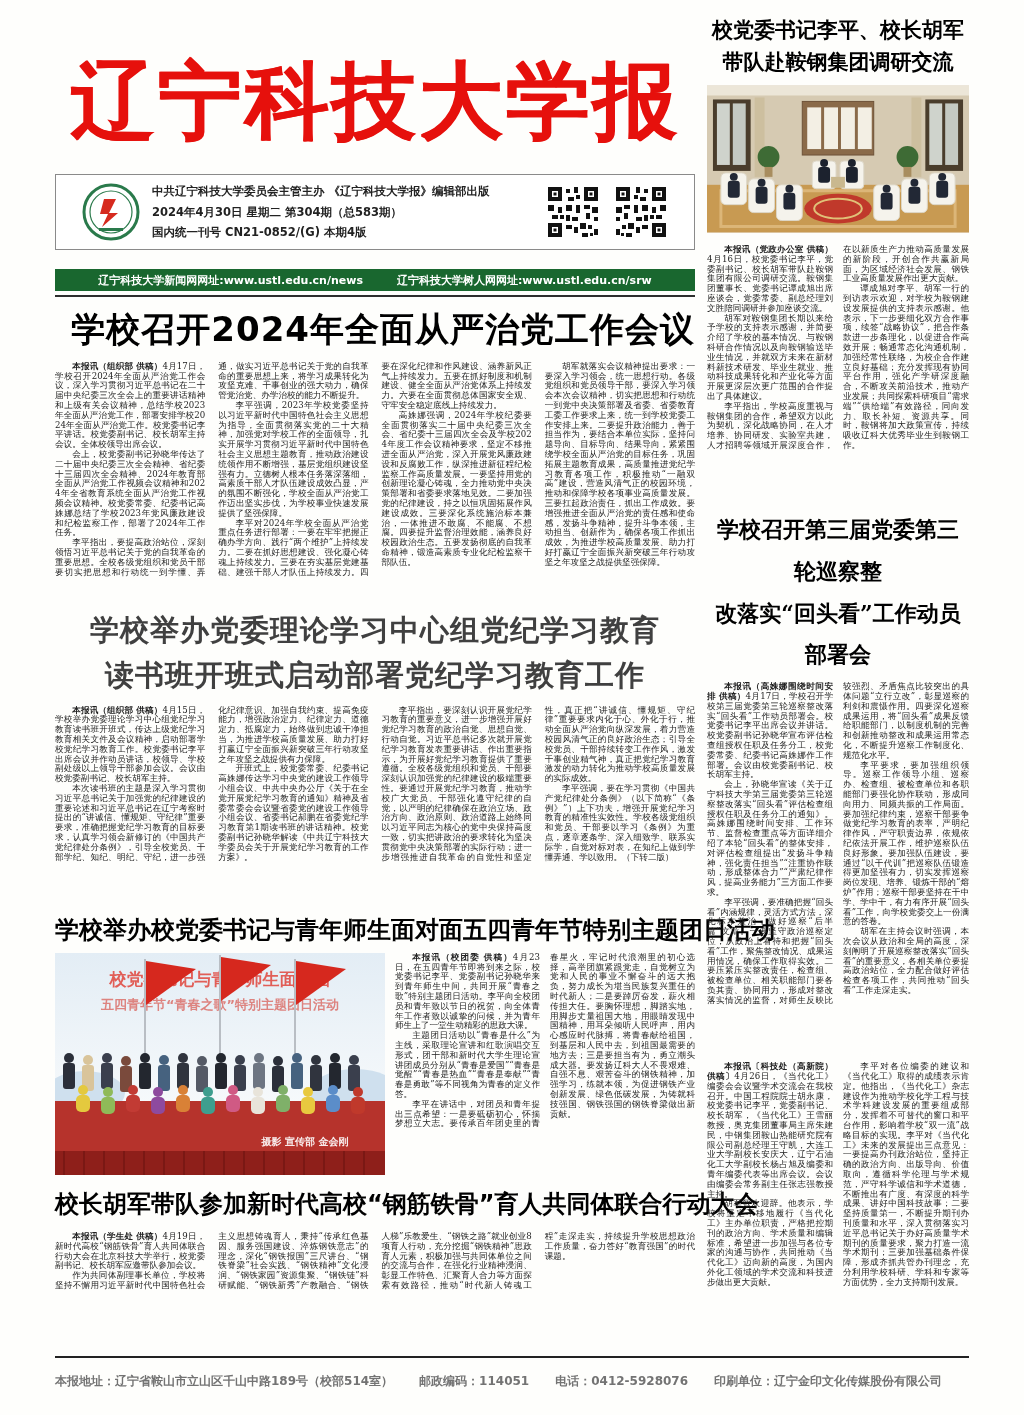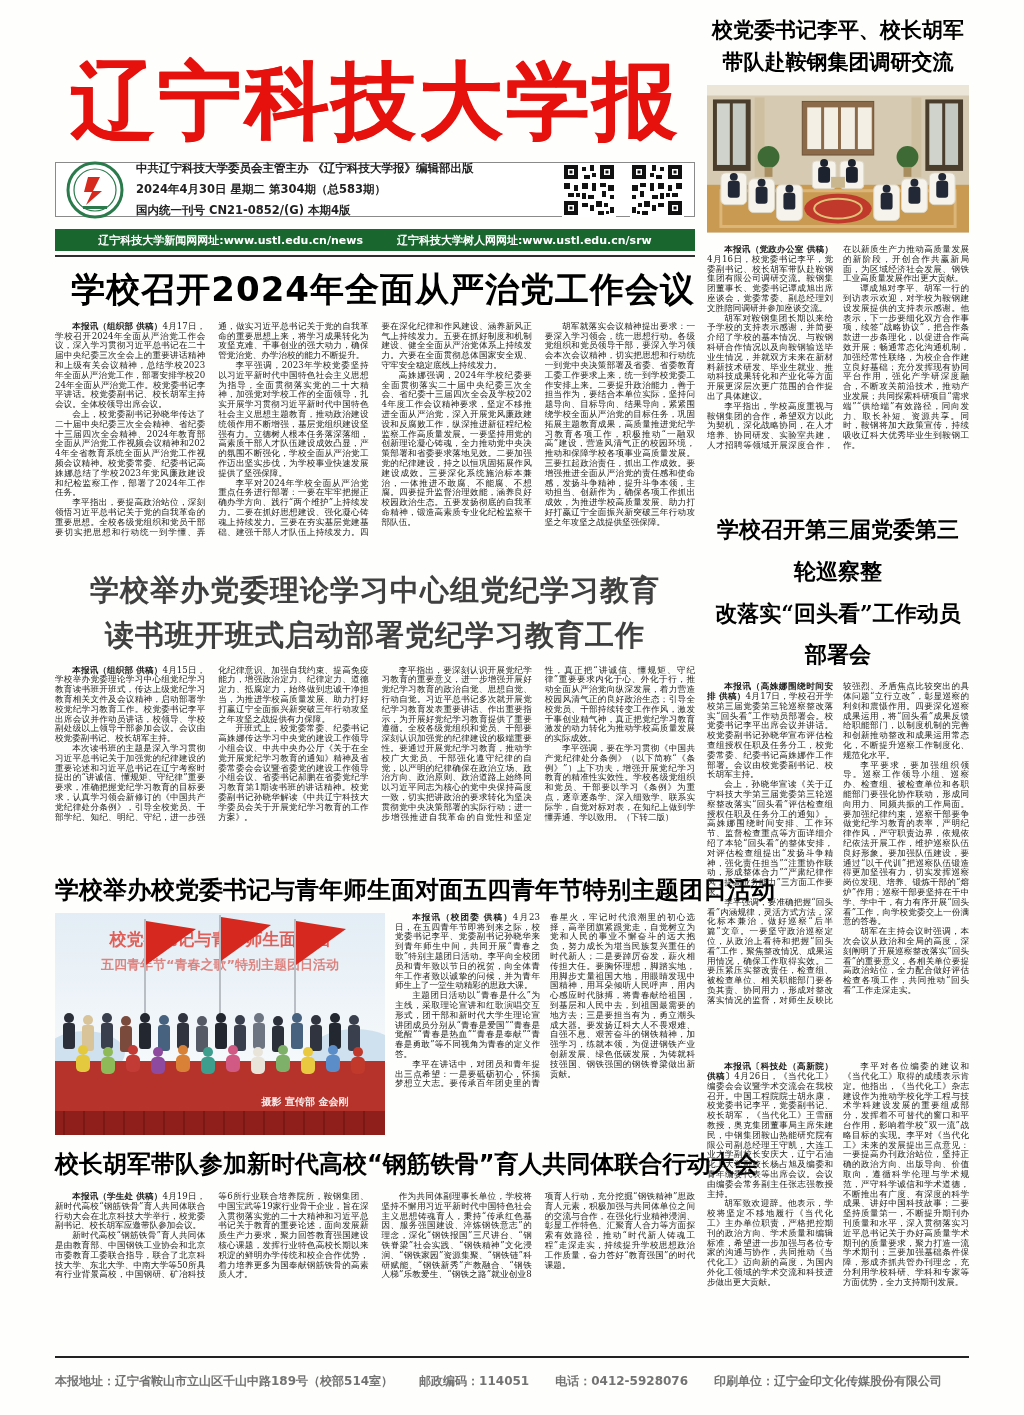--- a/index.html
+++ b/index.html
@@ -6,27 +6,27 @@
   .page{width:1024px;height:1415px;background:#fefefc;position:relative;overflow:hidden;
         font-family:"DejaVu Sans",sans-serif;color:#1a1a1a;}
   .inner{padding:0 55px;box-sizing:border-box;display:flex;gap:12px;}
   .left-col{flex:0 0 640px;width:640px;}
   .right-col{flex:1;min-width:0;padding-top:14px;}
 
   
   .masthead-title{margin-top:42px;height:120px;display:flex;align-items:center;justify-content:center;
     font-family:"DejaVu Serif",serif;font-weight:bold;font-size:84px;color:#e6100c;
     letter-spacing:3px;white-space:nowrap;text-shadow:1px 0 0 #e6100c;}
-  .info-box{margin-top:0;border:1px solid #8a8a8a;height:55px;display:flex;align-items:center;
-    padding:5px 10px;gap:12px;box-sizing:border-box;background:#fff;}
+  .info-box{margin-top:12px;border:1px solid #8a8a8a;height:76px;display:flex;align-items:center;
+    padding:5px 26px;gap:12px;box-sizing:border-box;background:#fff;}
   .seal{flex:0 0 58px;height:58px;}
   .info-lines{flex:1;font-size:11.5px;line-height:1.8;font-weight:600;color:#222;
     font-family:"DejaVu Sans",sans-serif;white-space:nowrap;overflow:hidden;}
   .qr{flex:0 0 54px;width:54px;height:54px;margin-left:2px;}
-  .green-bar{margin-top:12px;background:#19672f;color:#ffffff;height:22px;display:flex;
+  .green-bar{margin-top:19px;background:#19672f;color:#ffffff;height:22px;display:flex;
     align-items:center;justify-content:center;gap:34px;font-size:11px;font-weight:bold;white-space:nowrap;}
   .top-rule{border-bottom:2px solid #2e2e2e;margin-top:4px;}
 
   
   .headline-xl{margin-top:12px;text-align:right;font-family:"DejaVu Sans",sans-serif;
     font-weight:bold;font-size:34px;line-height:1.2;color:#000;letter-spacing:1px;white-space:nowrap;}
   .headline-lg-serif{margin-top:10px;text-align:center;font-family:"DejaVu Serif",serif;
     font-weight:bold;font-size:29px;line-height:1.55;color:#404040;letter-spacing:1px;}
   .headline-md-serif{margin-top:12px;text-align:center;font-family:"DejaVu Serif",serif;
     font-weight:bold;font-size:24px;line-height:1.3;color:#000;white-space:nowrap;}
@@ -208,21 +208,20 @@
         <div class="d-text body-2col">
             <p class="para"><b>本报讯（校团委 供稿）</b>4月23日，在五四青年节即将到来之际，校党委书记李平、党委副书记孙晓华来到青年师生中间，共同开展“青春之歌”特别主题团日活动。李平向全校团员和青年致以节日的祝贺，向全体青年工作者致以诚挚的问候，并为青年师生上了一堂生动精彩的思政大课。</p>
             <p class="para">主题团日活动以“青春是什么”为主线，采取理论宣讲和红歌演唱交互形式，团干部和新时代大学生理论宣讲团成员分别从“青春是爱国”“青春是觉醒”“青春是热血”“青春是奉献”“青春是勇敢”等不同视角为青春的定义作答。</p>
             <p class="para">李平在讲话中，对团员和青年提出三点希望：一是要砥砺初心，怀揣梦想立大志。要传承百年团史里的青春星火，牢记时代浪潮里的初心选择，高举团旗紧跟党走，自觉树立为党和人民的事业不懈奋斗的远大抱负，努力成长为堪当民族复兴重任的时代新人；二是要踔厉奋发，薪火相传担大任。要胸怀理想，脚踏实地，用脚步丈量祖国大地，用眼睛发现中国精神，用耳朵倾听人民呼声，用内心感应时代脉搏，将青春献给祖国，到基层和人民中去，到祖国最需要的地方去；三是要担当有为，勇立潮头成大器。要发扬辽科大人不畏艰难、自强不息、艰苦奋斗的钢铁精神，加强学习，练就本领，为促进钢铁产业创新发展、绿色低碳发展，为铸就科技强国、钢铁强国的钢铁脊梁做出新贡献。</p>
           </div>
       </div>
 
       <div class="headline-md-sans">校长胡军带队参加新时代高校“钢筋铁骨”育人共同体联合行动大会</div>
       <div class="body-4col e">
           <p class="para"><b>本报讯（学生处 供稿）</b>4月19日，新时代高校“钢筋铁骨”育人共同体联合行动大会在北京科技大学举行，校党委副书记、校长胡军应邀带队参加会议。</p>
-          <p class="para">新时代高校“钢筋铁骨”育人共同体是由教育部、中国钢铁工业协会和北京市委教育工委联合指导，联合了北京科技大学、东北大学、中南大学等50所具有行业背景高校，中国钢研、矿冶科技等6所行业联合培养院所，鞍钢集团、中国宝武等19家行业骨干企业，旨在深入贯彻落实党的二十大精神和习近平总书记关于教育的重要论述，面向发展新质生产力要求，聚力回答教育强国建设核心课题，发挥行业特色高校长期以来积淀的鲜明办学传统和校企合作优势，着力培养更多为国奉献钢筋铁骨的高素质人才。</p>
           <p class="para">作为共同体副理事长单位，学校将坚持不懈用习近平新时代中国特色社会主义思想铸魂育人，秉持“传承红色基因、服务强国建设、淬炼钢铁意志”的理念，深化“钢铁报国”三尺讲台、“钢铁脊梁”社会实践、“钢铁精神”文化浸润、“钢铁家园”资源集聚、“钢铁链”科研赋能、“钢铁新秀”产教融合、“钢铁人梯”乐教爱生、“钢铁之路”就业创业8项育人行动，充分挖掘“钢铁精神”思政育人元素，积极加强与共同体单位之间的交流与合作，在强化行业精神浸润、彰显工作特色、汇聚育人合力等方面探索有效路径，推动“时代新人铸魂工程”走深走实，持续提升学校思想政治工作质量，奋力答好“教育强国”的时代课题。</p>
         </div>
     </div>
 
     <div class="right-col">
 
       
       <div class="headline-r-sans">
         <div>校党委书记李平、校长胡军</div>
         <div>带队赴鞍钢集团调研交流</div>

